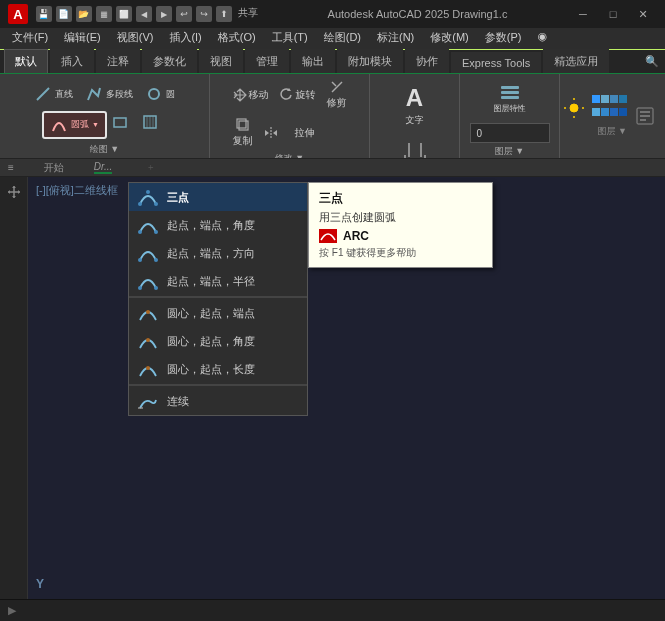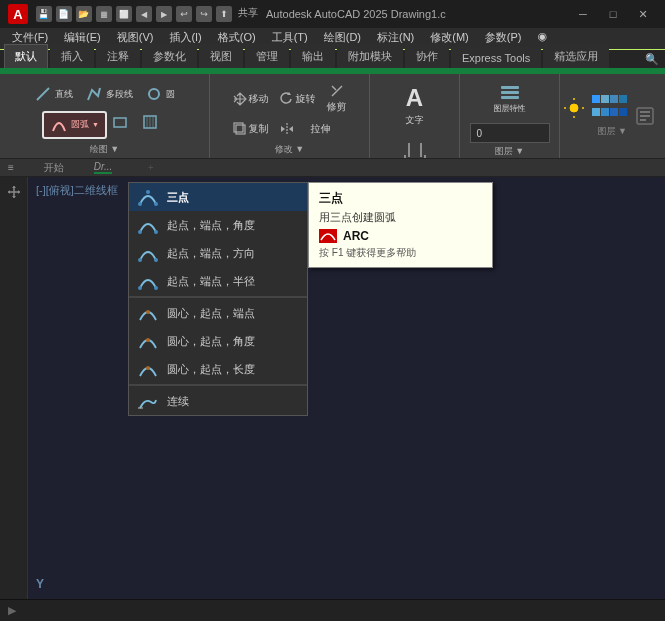--- a/index.html
+++ b/index.html
@@ -39,20 +39,21 @@
     #title-bar .q-icon {
       width: 16px; height: 16px;
       background: #555;
       border-radius: 2px;
       display: flex; align-items: center; justify-content: center;
       font-size: 9px;
       color: #ccc;
     }
     #title-bar .title-text {
       flex: 1;
+      text-align: center;
       font-size: 11px;
       color: #aaa;
     }
     #title-bar .win-controls {
       display: flex; gap: 2px;
     }
     #title-bar .win-btn {
       width: 28px; height: 20px;
       background: transparent;
       border: none;
@@ -79,21 +80,21 @@
       white-space: nowrap;
     }
 
     
     #ribbon-tabs {
       height: 24px;
       background: #252525;
       display: flex;
       align-items: flex-end;
       padding-left: 4px;
-      border-bottom: 6px solid #15803d;
+      border-bottom: 1px solid #15803d;
     }
     .ribbon-tab {
       padding: 4px 10px;
       font-size: 11px;
       color: #bbb;
       cursor: pointer;
       background: #2e2e2e;
       border: 1px solid transparent;
       border-bottom: none;
       margin-right: 2px;
@@ -478,21 +479,21 @@
         </div>
         <div class="r-btn" style="flex-direction:column;gap:2px;padding:2px 4px;font-size:10px;">
           <svg width="14" height="14" viewBox="0 0 14 14">
               <line x1="2" y1="12" x2="12" y2="2" stroke="#aaa" stroke-width="1.5"></line>
               <line x1="2" y1="2" x2="6" y2="6" stroke="#aaa" stroke-width="1.5"></line>
             </svg>
           <span>修剪</span>
         </div>
       </div>
       <div style="display:flex;gap:3px;align-items:center;">
-        <div class="r-btn" style="flex-direction:row;gap:2px;padding:2px 4px;font-size:10px;">
+        <div class="r-btn" style="flex-direction:column;gap:2px;padding:2px 4px;font-size:10px;">
           <svg width="14" height="14" viewBox="0 0 14 14">
               <rect x="3" y="3" width="9" height="9" fill="none" stroke="#aaa" stroke-width="1.2"></rect>
               <rect x="1" y="1" width="9" height="9" fill="none" stroke="#aaa" stroke-width="1.2"></rect>
             </svg>
           <span>复制</span>
         </div>
         <div class="r-btn" style="flex-direction:row;gap:2px;padding:2px 4px;font-size:10px;">
           <svg width="14" height="14" viewBox="0 0 14 14">
               <line x1="7" y1="1" x2="7" y2="13" stroke="#aaa" stroke-width="1.2" stroke-dasharray="2,1"></line>
               <polygon points="1,4 5,7 1,10" fill="#aaa"></polygon>

